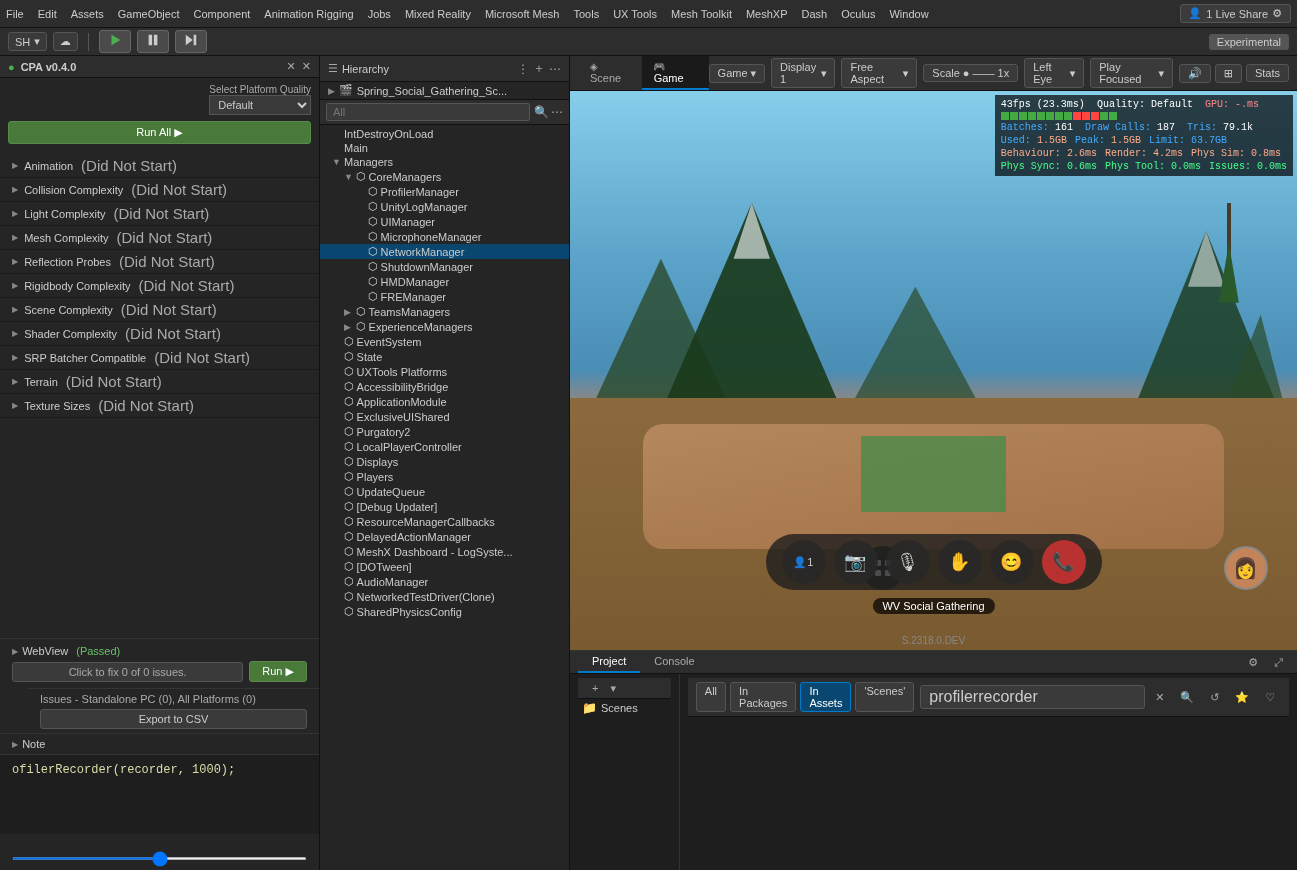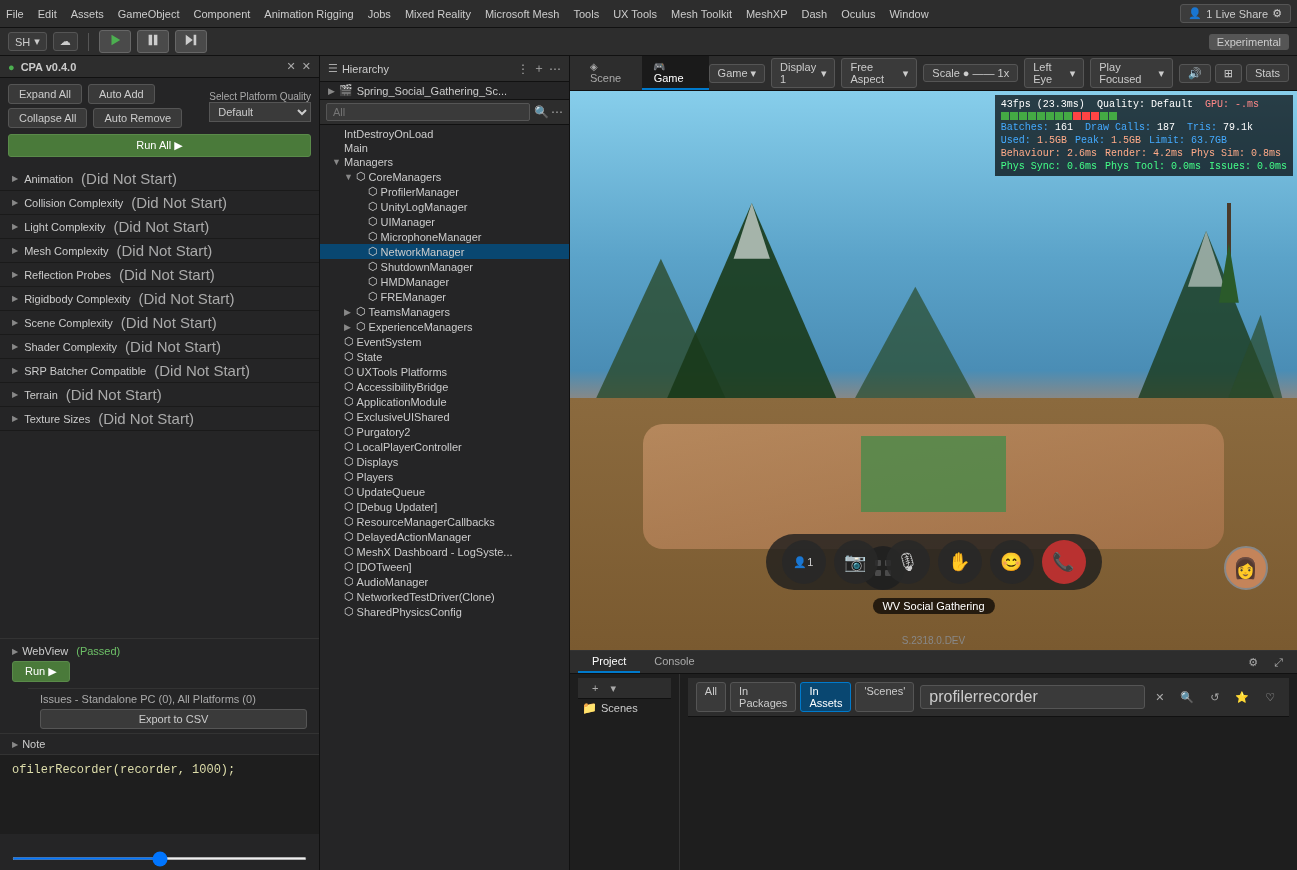--- a/index.html
+++ b/index.html
@@ -195,30 +195,20 @@
 <div id="main">
 
   <div id="left-panel">
     <div id="cpa-header">
       <span style="color:#4CAF50;">●</span>
       <span id="cpa-title">CPA v0.4.0</span>
       <span style="margin-left:auto; cursor:pointer; color:#aaa;">✕</span>
       <span style="cursor:pointer; color:#aaa;">✕</span>
     </div>
     <div id="cpa-toolbar">
-      <div style="display:flex; flex-direction:column; gap:4px;">
-        <div style="display:flex; gap:6px;">
-          <button class="cpa-btn">Expand All</button>
-          <button class="cpa-btn">Auto Add</button>
-        </div>
-        <div style="display:flex; gap:6px;">
-          <button class="cpa-btn">Collapse All</button>
-          <button class="cpa-btn">Auto Remove</button>
-        </div>
-      </div>
       <div class="platform-select">
         <label>Select Platform Quality</label>
         <select><option>Default</option></select>
       </div>
     </div>
     <div style="padding: 0 8px 6px;">
       <button class="run-all-btn">Run All ▶</button>
     </div>
 
     <div id="analyzer-list">
@@ -279,20 +269,21 @@
       </div>
     </div>
 
     <div id="webview-section">
       <div class="webview-header">
         <span class="analyzer-triangle">▶</span>
         <span style="color:#ccc; font-size:11px;">WebView</span>
         <span style="font-size:11px; margin-left:4px;" class="analyzer-status status-passed">(Passed)</span>
       </div>
       <div id="webview-controls">
+        <button class="fix-issues-btn">Click to fix 0 of 0 issues.</button>
         <button class="run-btn-small">Run ▶</button>
       </div>
     </div>
 
     <div id="issues-section">
       <div class="issues-label">Issues - Standalone PC (0), All Platforms (0)</div>
       <button class="export-btn">Export to CSV</button>
     </div>
     <div id="note-section">
       <div class="note-item">

